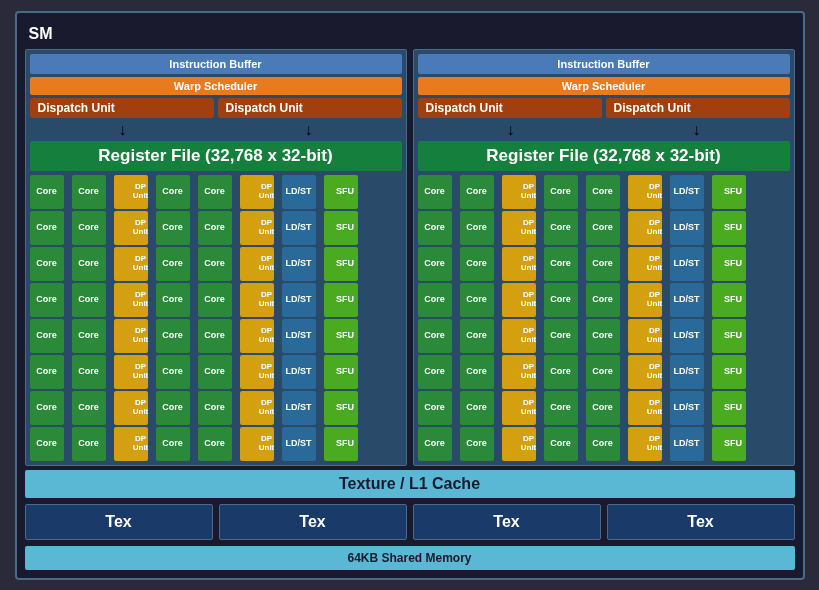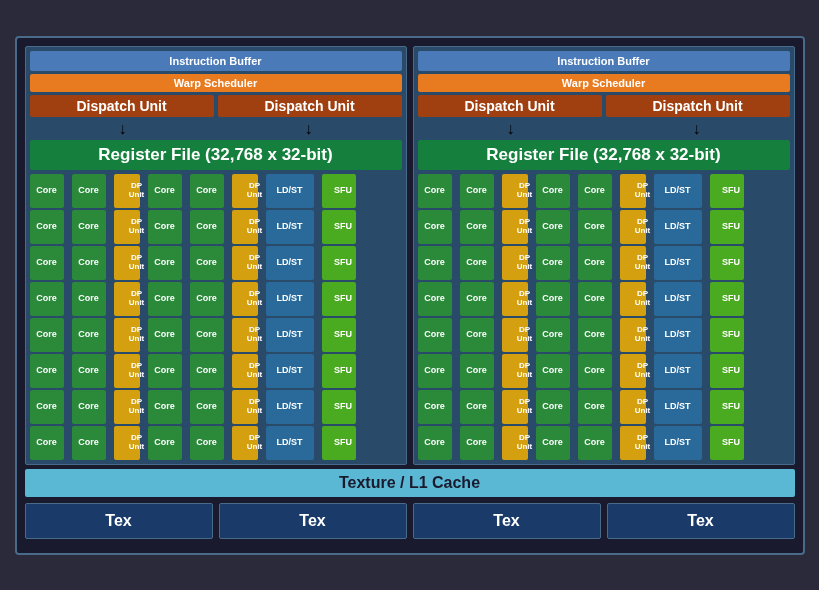--- a/index.html
+++ b/index.html
@@ -71,23 +71,23 @@
       display: flex;
       gap: 4px;
       margin-bottom: 3px;
       align-items: center;
       justify-content: space-around;
     }
     
     .dispatch-unit {
       background: #a04010;
       color: white;
-      text-align: center;
+      text-align: left;
       padding: 3px 8px;
-      font-size: 14px;
+      font-size: 12px;
       font-weight: bold;
       border-radius: 2px;
       flex: 1;
     }
     
     .dispatch-arrows {
       display: flex;
       justify-content: space-around;
       margin-bottom: 2px;
     }
@@ -129,29 +129,29 @@
     .cell-core {
       background: #2a8a3a;
       color: white;
       width: 34px;
       height: 34px;
     }
     
     .cell-dp {
       background: #d4a010;
       color: white;
-      width: 26px;
+      width: 34px;
       height: 34px;
       padding-left: 20px;
     }
     
     .cell-ldst {
       background: #2a6a9a;
       color: white;
-      width: 48px;
+      width: 34px;
       height: 34px;
     }
     
     .cell-sfu {
       background: #4aaa20;
       color: white;
       width: 34px;
       height: 34px;
       padding-left: 9px;
     }
@@ -194,20 +194,21 @@
       font-weight: bold;
       border-radius: 2px;
     }
     
     .dp-text { font-size: 8px; }
   </style>
 </head>
 <body>
 
 <div class="sm-container">
+  <div class="sm-title">SM</div>
 
 
   <div class="two-col">
 
     <div class="half">
       <div class="instruction-buffer">Instruction Buffer</div>
       <div class="warp-scheduler">Warp Scheduler</div>
       <div class="dispatch-row">
         <div class="dispatch-unit">Dispatch Unit</div>
         <div class="dispatch-unit">Dispatch Unit</div>
@@ -482,13 +483,14 @@
 
   <div class="texture-l1">Texture / L1 Cache</div>
 
   <div class="tex-row">
     <div class="tex-unit">Tex</div>
     <div class="tex-unit">Tex</div>
     <div class="tex-unit">Tex</div>
     <div class="tex-unit">Tex</div>
   </div>
 
+  <div class="shared-memory">64KB Shared Memory</div>
 </div>
 
 </body></html>

